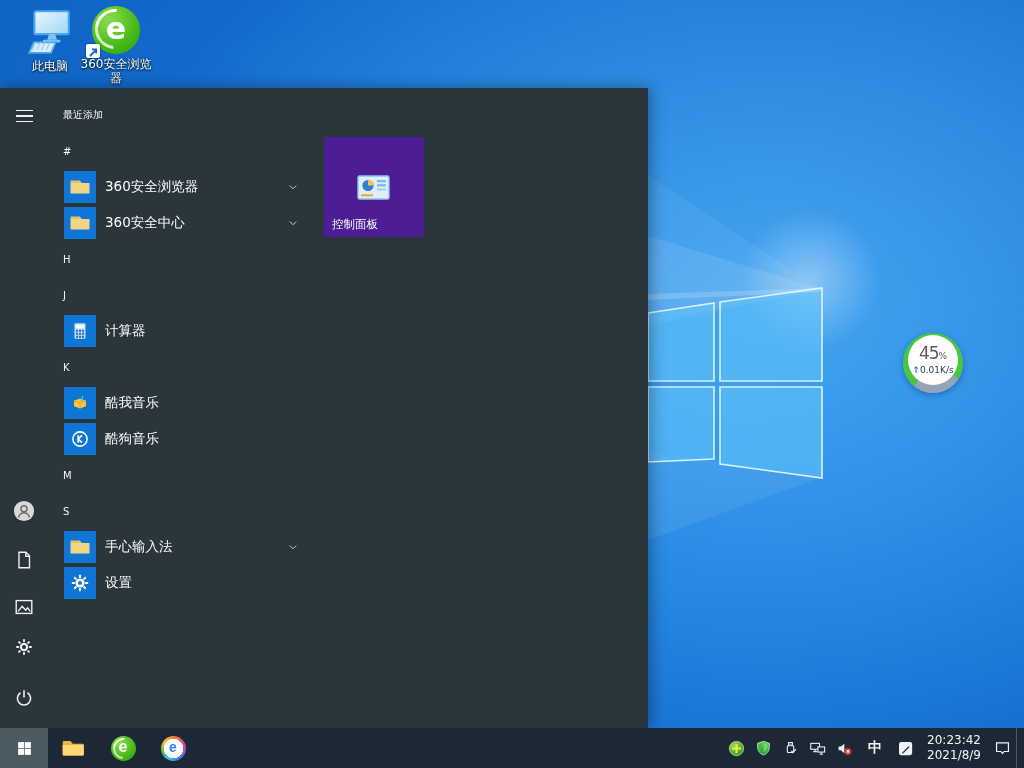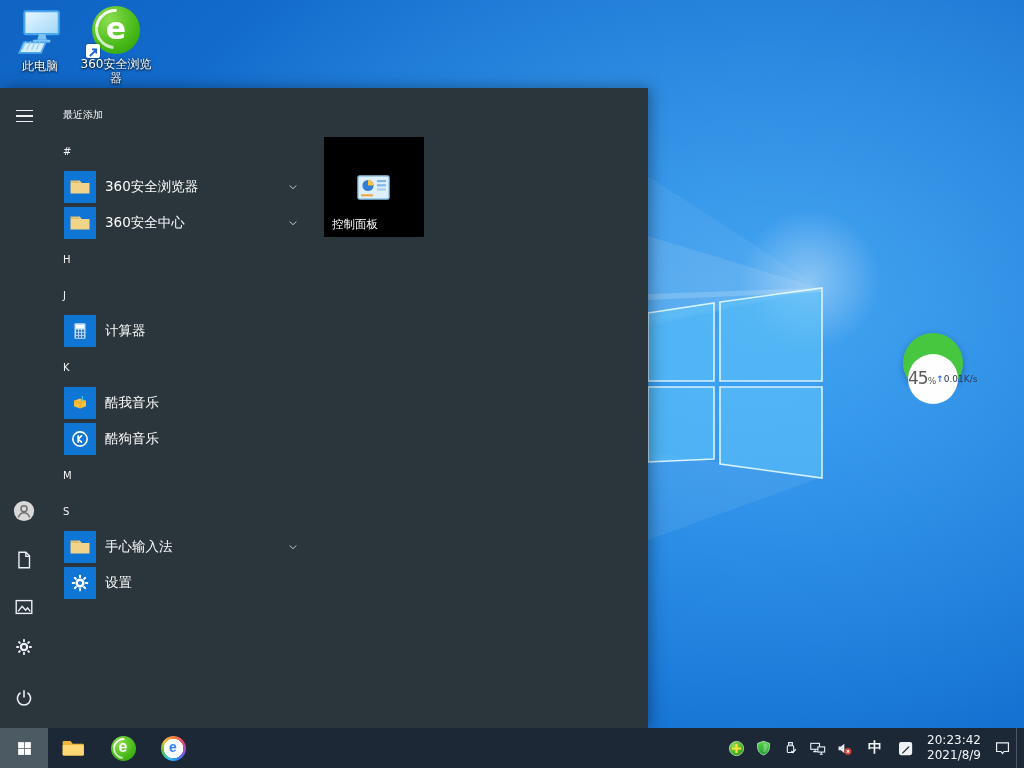--- a/index.html
+++ b/index.html
@@ -27,22 +27,22 @@
   .e360big b, .e360 b, .espeed b { font-style:normal; font-weight:bold; color:#fff;
     position:absolute; left:50%; top:50%; transform:translate(-50%,-54%); }
   .e360big b { font-size:30px; }
   .sc-badge { position:absolute; left:-4px; bottom:-2px; width:14px; height:14px; background:#fff;
     border-radius:2px; box-shadow:0 0 2px rgba(0,0,0,.5); }
 
   
   .net-ball { position:absolute; left:903px; top:333px; width:60px; height:60px; border-radius:50%;
     background:conic-gradient(from -140deg, #47c63f 0 261deg, #96a3b7 261deg 360deg);
     box-shadow:0 2px 6px rgba(0,30,80,.35); }
-  .net-ball .inner { position:absolute; left:5px; top:21px; width:50px; height:50px; border-radius:50%;
-    background:#fdfefd; display:flex; flex-direction:row; align-items:center; }
+  .net-ball .inner { position:absolute; left:5px; top:2px; width:50px; height:50px; border-radius:50%;
+    background:#fdfefd; display:flex; flex-direction:column; align-items:center; justify-content:center; }
   .net-ball .pct { font-size:17px; color:#5a5a5a; line-height:18px; letter-spacing:-1px; }
   .net-ball .pct small { font-size:9px; letter-spacing:0; }
   .net-ball .spd { font-size:9px; color:#2b3a55; line-height:11px; }
   .net-ball .spd i { font-style:normal; color:#2a6ff0; font-weight:bold; }
 
   
   .start-menu { position:absolute; left:0; top:88px; width:648px; height:640px;
     background:#2b353c; box-shadow:3px 0 14px rgba(0,0,0,.35); }
   .rail { position:absolute; left:0; top:0; width:48px; height:100%; }
   .rail-btn { position:absolute; left:5px; width:38px; height:38px; background:none; border:none;
@@ -55,21 +55,21 @@
   .sm-header { height:36px; display:flex; align-items:center; padding-left:13px;
     font-size:10px; color:#f4f6f7; }
   .sm-row { position:relative; height:36px; display:flex; align-items:center; padding-left:14px; cursor:pointer; }
   .plate { width:32px; height:32px; flex:0 0 32px; background:#1076d5; display:flex; align-items:center; justify-content:center; }
   .plate svg { width:22px; height:22px; }
   .plate.folder svg { width:24px; height:24px; }
   .plate-player { background:linear-gradient(135deg,#7a57f0,#2d7ff2); }
   .sm-label { margin-left:9px; font-size:13.5px; color:#fbfcfd; white-space:nowrap; }
   .chev { position:absolute; right:6px; top:50%; transform:translateY(-50%); width:14px; height:14px; }
 
-  .tile { position:absolute; left:324px; top:49px; width:100px; height:100px; background:#000000;
+  .tile { position:absolute; left:324px; top:49px; width:100px; height:100px; background:#4c1d95;
     cursor:pointer; }
   .tile .t-art { position:absolute; left:50%; top:38px; transform:translateX(-50%); width:34px; height:28px; }
   .tile .t-lbl { position:absolute; left:8px; bottom:5px; font-size:11.5px; color:#fff; }
 
   
   .taskbar { position:absolute; left:0; top:728px; width:1024px; height:40px; background:#1d2836;
     display:flex; align-items:center; }
   .taskbar button { background:none; border:none; cursor:pointer; }
   .start-btn { width:48px; height:40px; background:#4c5b63 !important; display:flex; align-items:center; justify-content:center; }
   .start-btn svg { width:17px; height:17px; }
@@ -300,21 +300,21 @@
     <circle cx="810" cy="280" r="70" fill="url(#glowG)"></circle>
     <g fill="rgba(95,195,248,0.60)" stroke="rgba(228,249,255,0.92)" stroke-width="1.6">
       <polygon points="648,313 714,303 714,381 648,381"></polygon>
       <polygon points="720,302 822,288 822,381 720,381"></polygon>
       <polygon points="648,387 714,387 714,459 648,462"></polygon>
       <polygon points="720,387 822,387 822,478 720,464"></polygon>
     </g>
     <polygon points="648,294 822,288 822,292 648,300" fill="rgba(255,255,255,0.18)"></polygon>
   </svg>
 
-  <div class="desk-icon" style="left:8px; top:6px; width:64px;">
+  <div class="desk-icon" style="left:18px; top:6px; width:64px;">
     <div class="art">
       <svg width="50" height="50">
           <use href="#sym-thispc"></use>
         </svg>
     </div>
     <div class="lbl">此电脑</div>
   </div>
 
   <div class="desk-icon" style="left:80px; top:4px; width:72px;">
     <div class="art">

